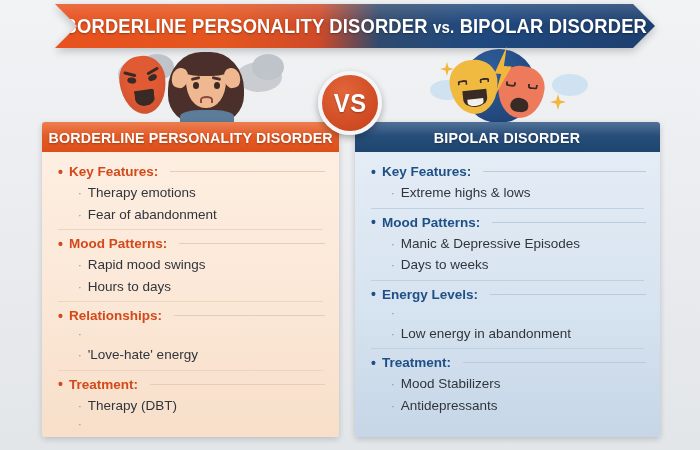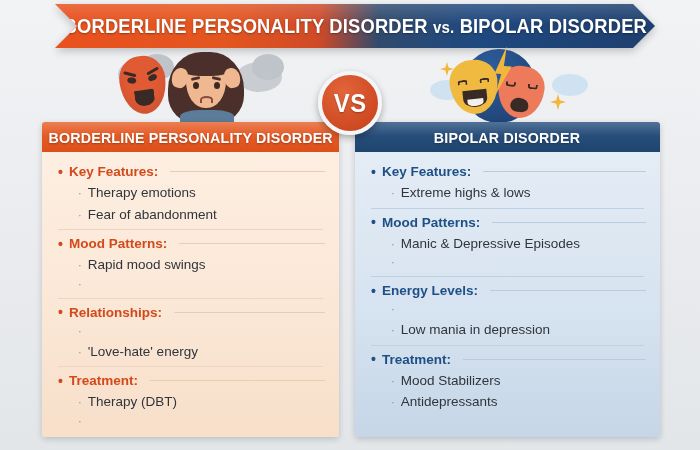--- a/index.html
+++ b/index.html
@@ -315,20 +315,21 @@
           <span class="dot">•</span>
           <span>Mood Patterns:</span>
           <span class="rule"></span>
         </div>
         <div class="item">
           <span class="tick">·</span>
           <span>Rapid mood swings</span>
         </div>
         <div class="item">
           <span class="tick">·</span>
+          <span>Hours to days</span>
         </div>
       </div>
       <div class="grp-sep"></div>
       <div class="group">
         <div class="group-head">
           <span class="dot">•</span>
           <span>Relationships:</span>
           <span class="rule"></span>
         </div>
         <div class="item">
@@ -379,35 +380,36 @@
           <span class="dot">•</span>
           <span>Mood Patterns:</span>
           <span class="rule"></span>
         </div>
         <div class="item">
           <span class="tick">·</span>
           <span>Manic &amp; Depressive Episodes</span>
         </div>
         <div class="item">
           <span class="tick">·</span>
+          <span>Days to weeks</span>
         </div>
       </div>
       <div class="grp-sep"></div>
       <div class="group">
         <div class="group-head">
           <span class="dot">•</span>
           <span>Energy Levels:</span>
           <span class="rule"></span>
         </div>
         <div class="item">
           <span class="tick">·</span>
         </div>
         <div class="item">
           <span class="tick">·</span>
-          <span>Low mania in depression</span>
+          <span>Low energy in abandonment</span>
         </div>
       </div>
       <div class="grp-sep"></div>
       <div class="group">
         <div class="group-head">
           <span class="dot">•</span>
           <span>Treatment:</span>
           <span class="rule"></span>
         </div>
         <div class="item">

